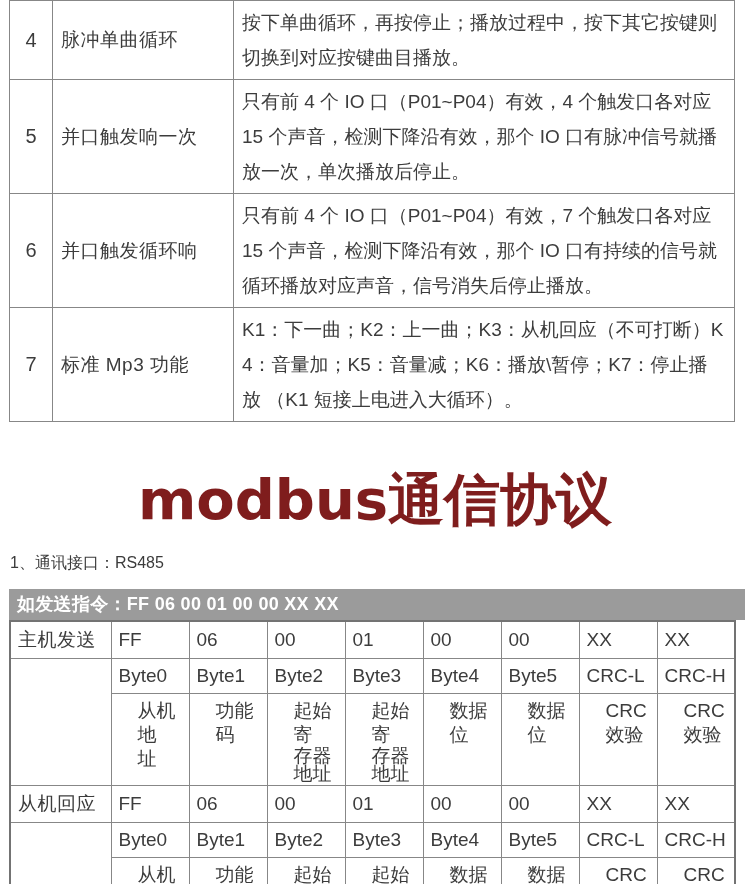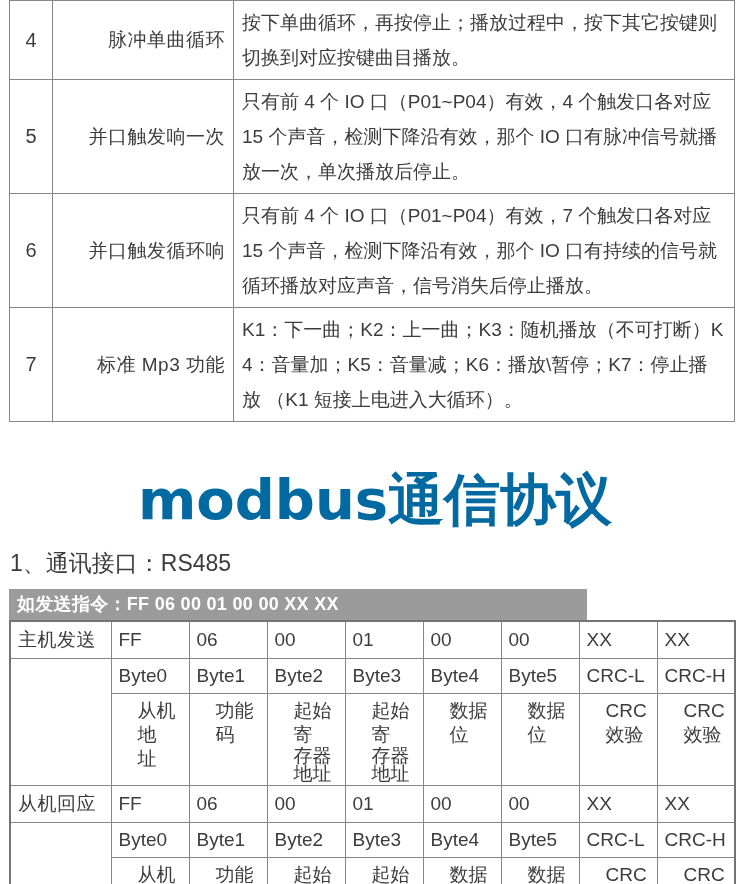--- a/index.html
+++ b/index.html
@@ -13,41 +13,41 @@
     border-collapse:collapse;table-layout:fixed;
     width:726px;margin:0 0 0 9px;
   }
   table.ftable td{
     border:1px solid #878787;
     font-size:19px;color:#3c3c3c;
     padding:4px 8px;
     vertical-align:middle;
   }
   table.ftable td.num{width:38px;text-align:center;font-size:20px;padding:4px 2px;}
-  table.ftable td.fname{width:164px;text-align:right;letter-spacing:.5px;}
+  table.ftable td.fname{width:164px;text-align:left;letter-spacing:.5px;}
   table.ftable td.fdesc{line-height:35px;word-break:break-all;}
   tr.fr2l{height:60px;}
   tr.fr3l{height:74px;}
   tr.fr3b{height:79px;}
   
   h1.title{
     margin:42px 0 14px 0;text-align:center;
     font-family:"DejaVu Sans","Liberation Sans",sans-serif;
     font-size:56px;line-height:72px;font-weight:bold;
-    color:#0369a1;letter-spacing:0px;
+    color:#7f1d1d;letter-spacing:0px;
   }
   
   .notes{margin:0 6px 0 10px;}
   .notes p{
-    margin:0;font-size:23px;line-height:26px;
+    margin:0;font-size:16px;line-height:26px;
     color:#3b3b3b;word-break:break-all;
   }
   
   .cmdbar{
-    margin:13px 0 0 9px;width:578px;height:31px;
+    margin:13px 0 0 9px;width:736px;height:31px;
     background:#9b9b9b;color:#ffffff;
     font-size:18px;font-weight:bold;line-height:31px;
     padding-left:8px;box-sizing:border-box;
     letter-spacing:.3px;
   }
   
   table.mtable{
     border-collapse:collapse;table-layout:fixed;
     width:726px;margin:0 0 0 9px;
     border:2px solid #737373;
@@ -87,21 +87,21 @@
         <td class="fdesc">只有前 4 个 IO 口（P01~P04）有效，4 个触发口各对应 15 个声音，检测下降沿有效，那个 IO 口有脉冲信号就播放一次，单次播放后停止。</td>
       </tr>
       <tr class="fr3l">
         <td class="num">6</td>
         <td class="fname">并口触发循环响</td>
         <td class="fdesc">只有前 4 个 IO 口（P01~P04）有效，7 个触发口各对应 15 个声音，检测下降沿有效，那个 IO 口有持续的信号就循环播放对应声音，信号消失后停止播放。</td>
       </tr>
       <tr class="fr3b">
         <td class="num">7</td>
         <td class="fname">标准 Mp3 功能</td>
-        <td class="fdesc">K1：下一曲；K2：上一曲；K3：随机播放（不可打断）K4：音量加；K5：音量减；K6：播放\暂停；K7：停止播放 （K1 短接上电进入大循环）。</td>
+        <td class="fdesc">K1：下一曲；K2：上一曲；K3：从机回应（不可打断）K4：音量加；K5：音量减；K6：播放\暂停；K7：停止播放 （K1 短接上电进入大循环）。</td>
       </tr>
     </tbody>
   </table>
 
   <h1 class="title">modbus通信协议</h1>
 
   <div class="notes">
     <p>1、通讯接口：RS485</p>
   </div>
 

